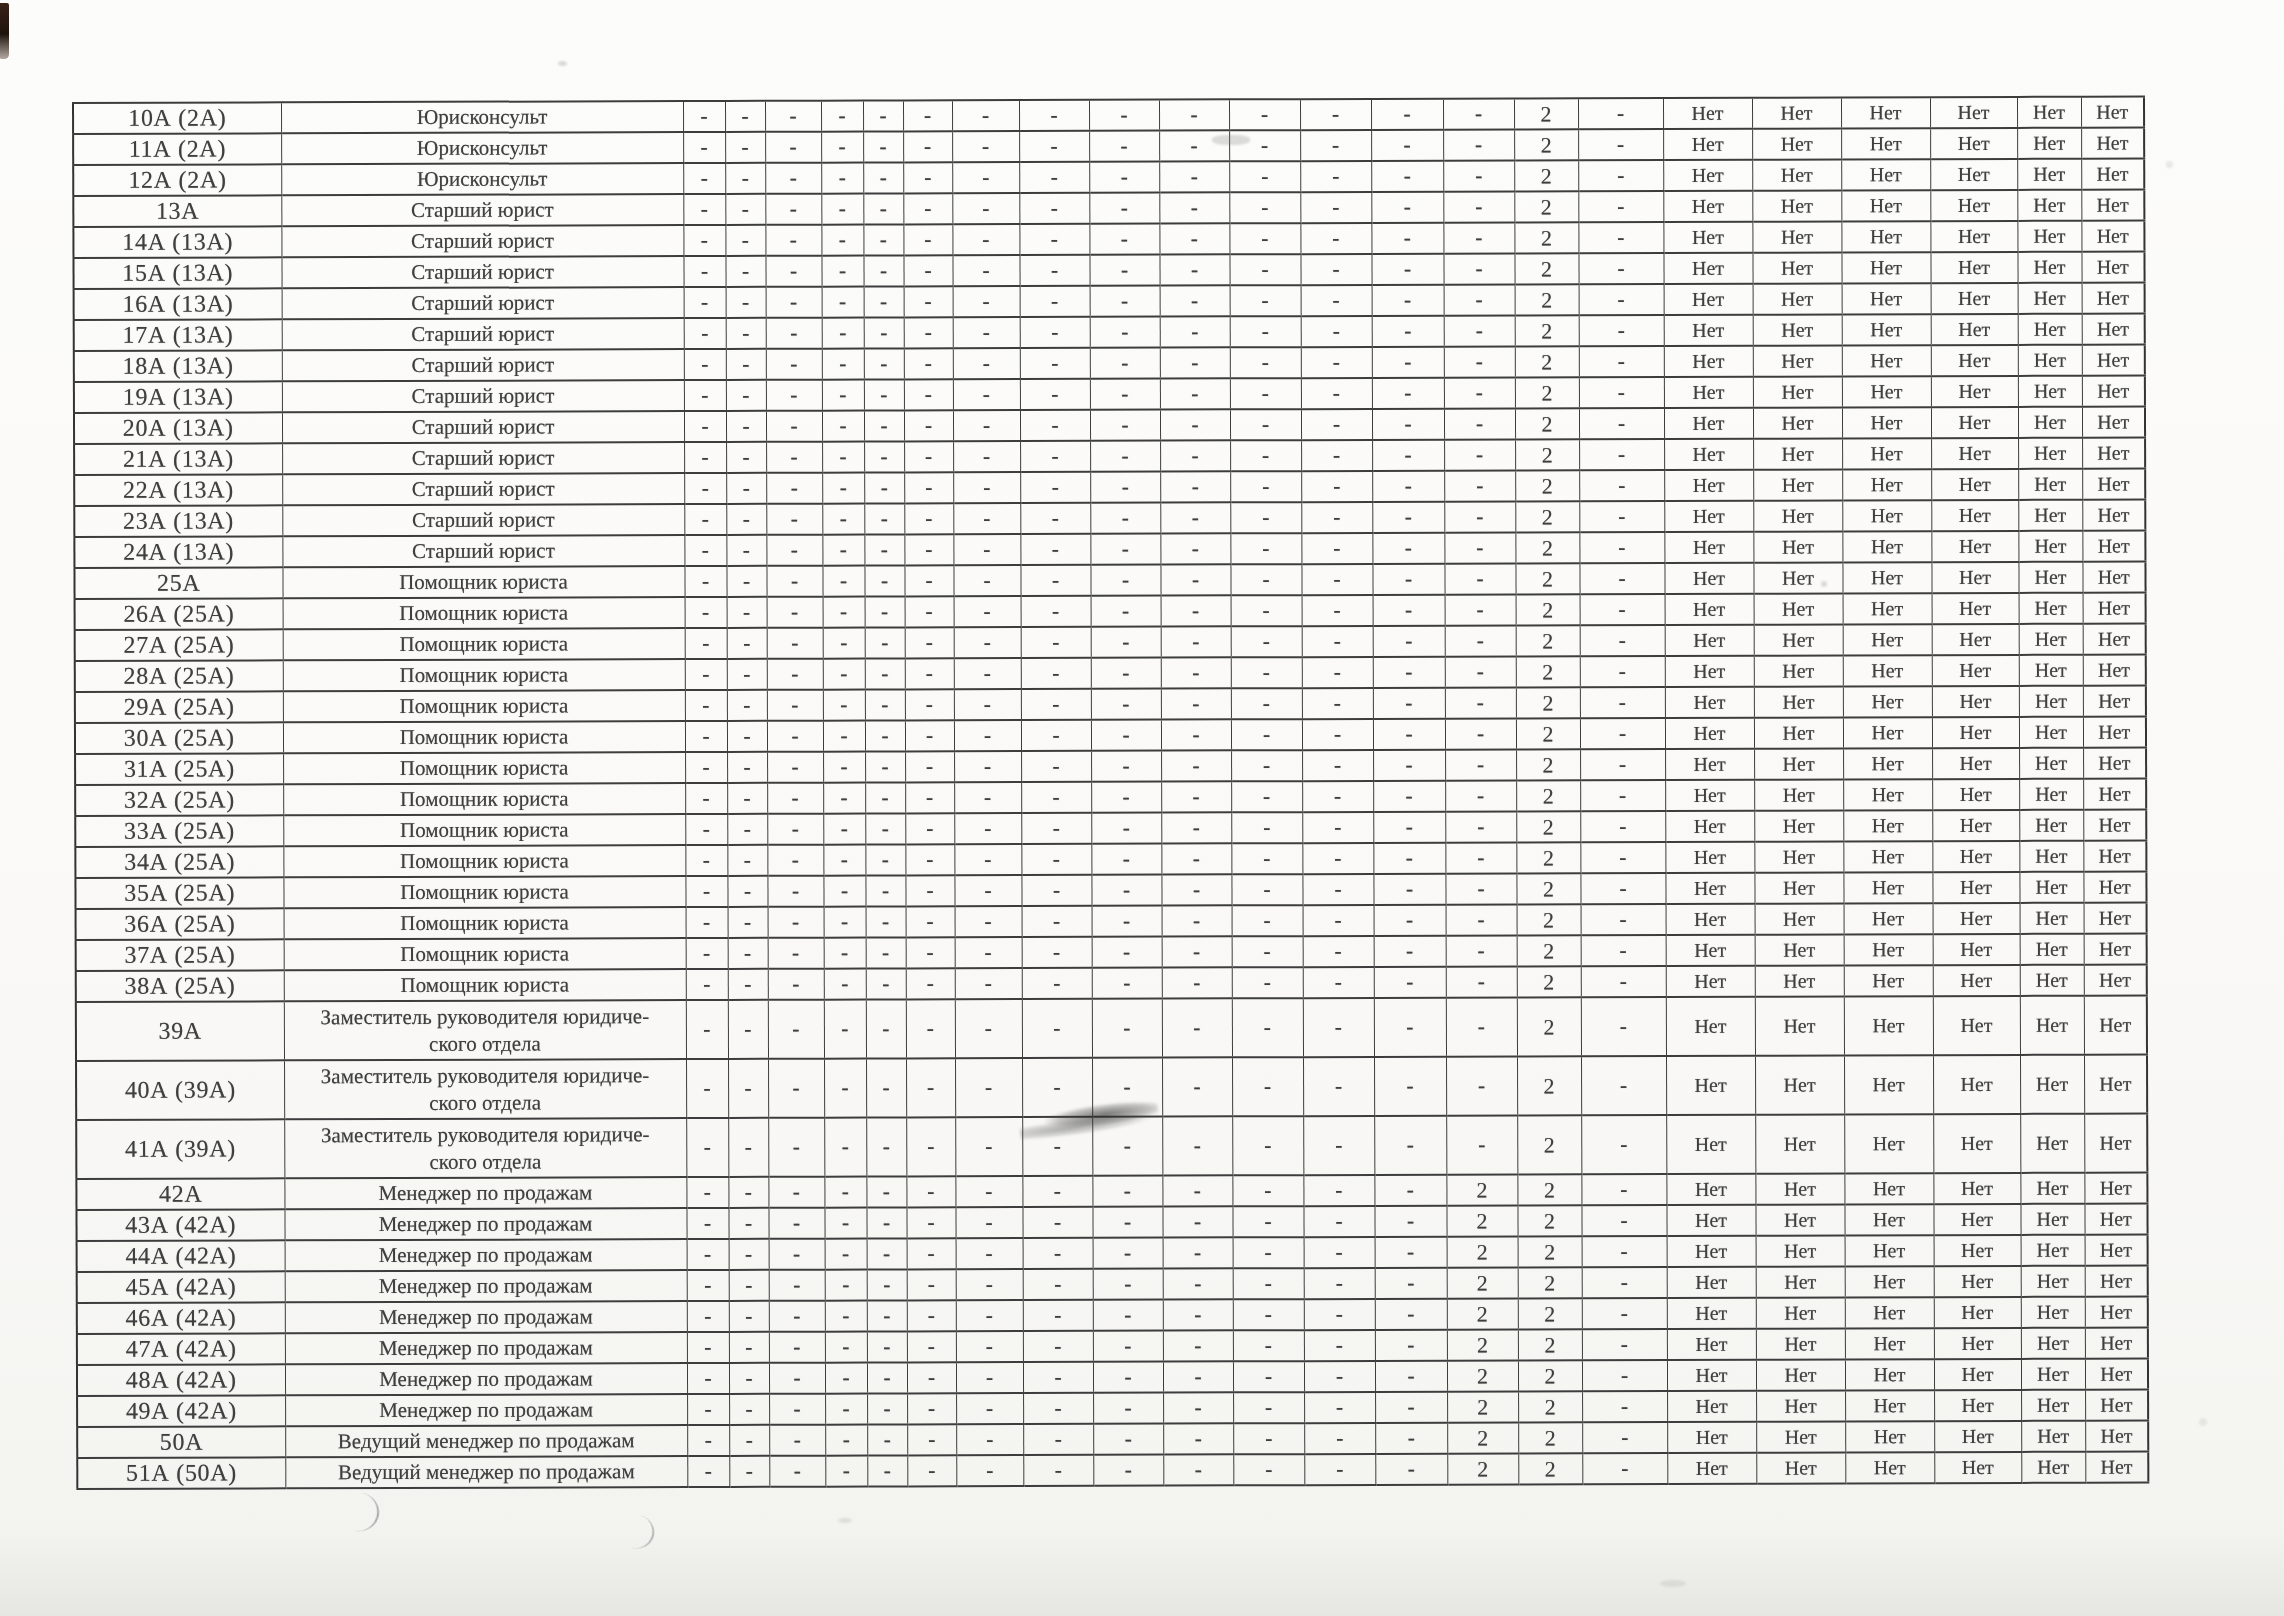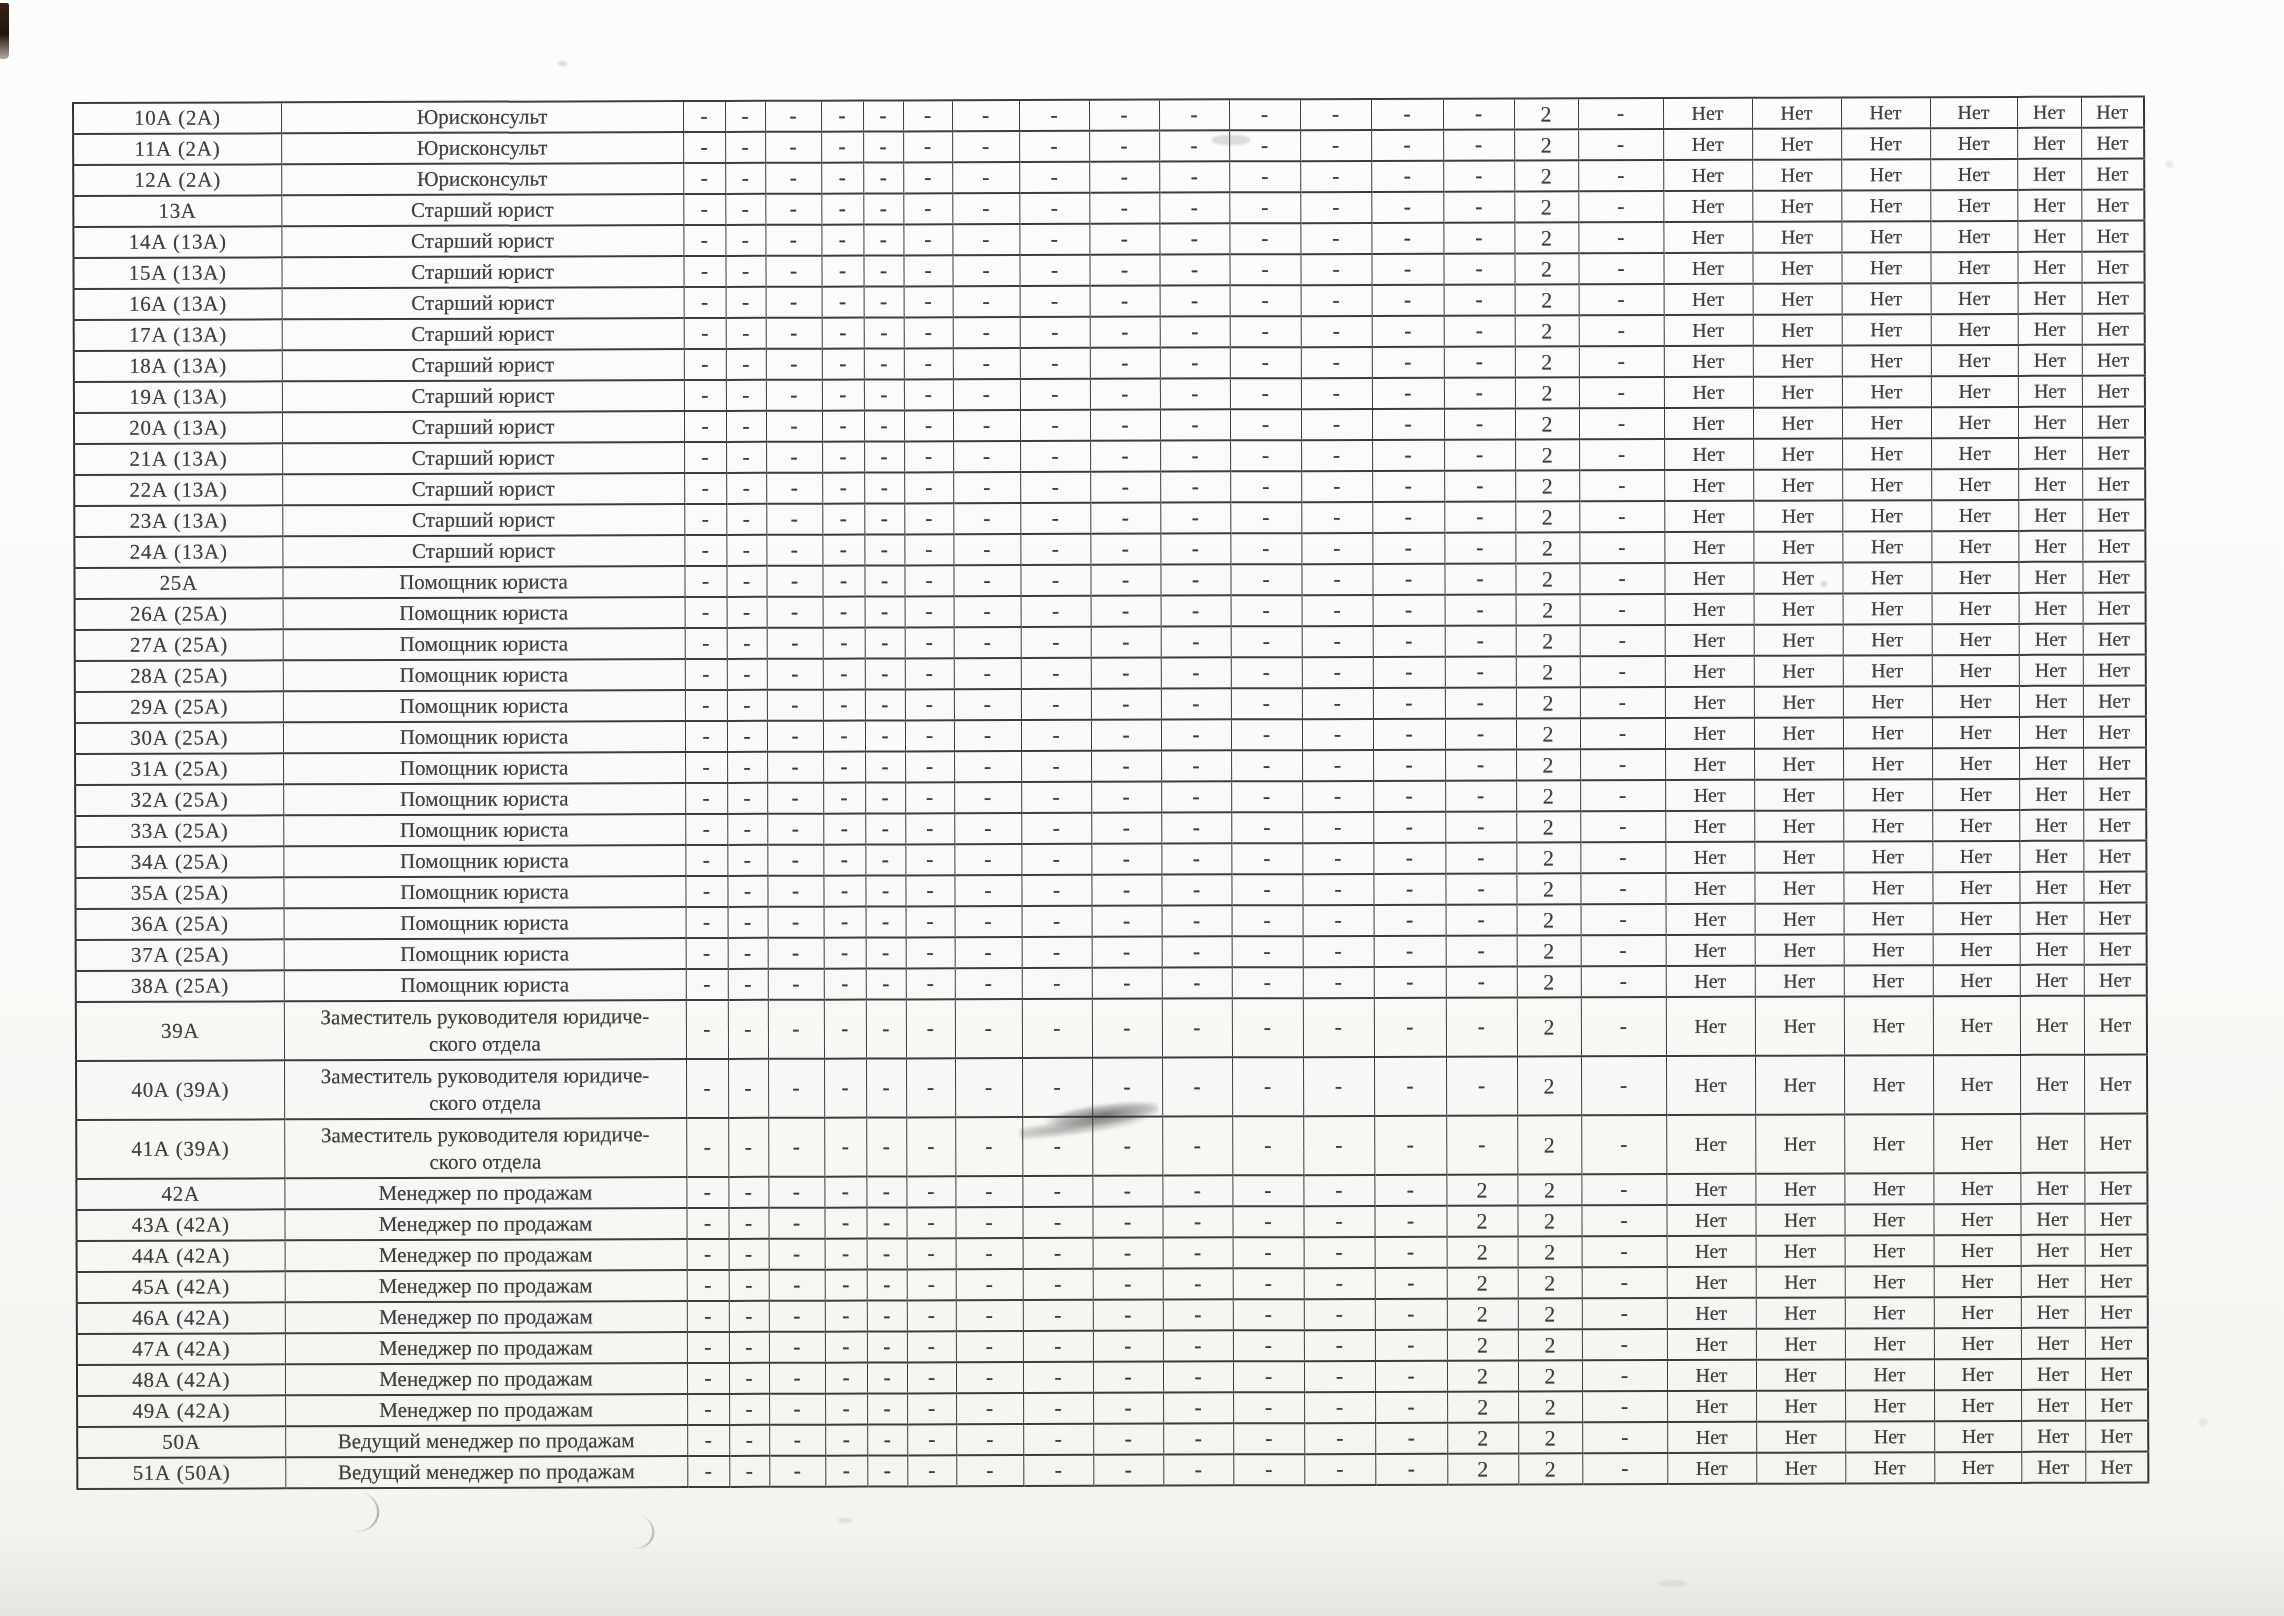--- a/index.html
+++ b/index.html
@@ -25,21 +25,21 @@
     border:1.3px solid #3d3d3d;
     border-top-width:2px;border-bottom-width:2px;
     text-align:center;vertical-align:middle;
     padding:0;overflow:hidden;
     color:#3f3f3f;
     text-shadow:0 0 0.8px rgba(70,70,70,.55);
   }
   table.grid{border:2px solid #333;}
   tr.r{height:31px;}
   tr.r.tall{height:59px;}
-  td.code-cell{font-size:21px;letter-spacing:0.7px;}
+  td.code-cell{font-size:24px;letter-spacing:0.7px;}
   td.title-cell{font-size:21px;line-height:1.25;white-space:pre-line;}
   td.v-dash{font-size:21.5px;font-weight:600;color:#484848;}
   td.v-two{font-size:22px;}
   td.v-no{font-size:20px;}
   
   .edge-mark{
     position:absolute;left:0;top:2.6px;width:8.5px;height:56px;
     background:linear-gradient(180deg,#3a2218,#1e130c 55%,rgba(70,45,30,.4));
     border-radius:0 2px 4.6px 1.3px;filter:blur(0.4px);
   }

